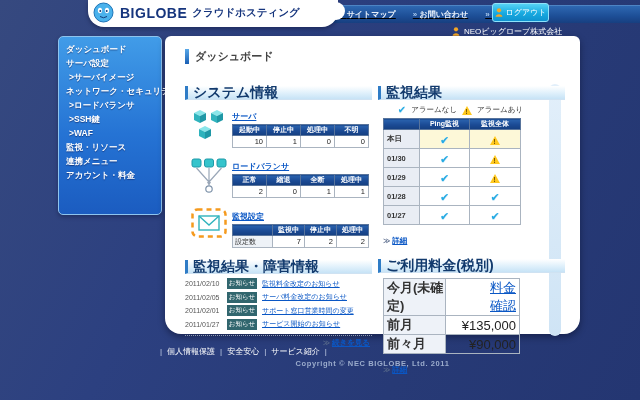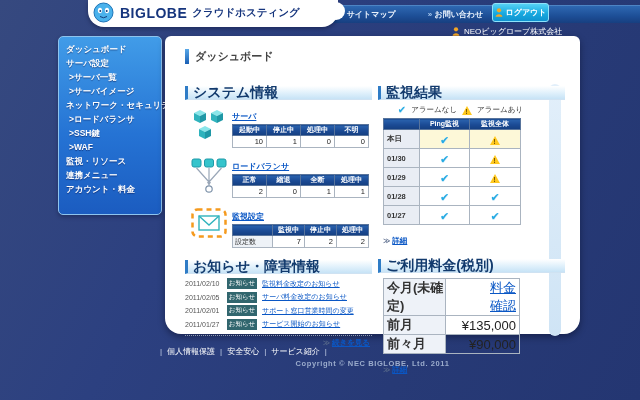--- a/index.html
+++ b/index.html
@@ -5,27 +5,27 @@
   * { margin:0; padding:0; box-sizing:border-box; }
   html,body { width:640px; height:400px; overflow:hidden; }
   body { font-family:"Liberation Sans","DejaVu Sans",sans-serif; }
   .stage { position:relative; width:640px; height:400px;
     background:linear-gradient(118deg,#36497f 0%,#2c4080 35%,#273a76 70%,#243672 100%); overflow:hidden; }
 
   
   .nav-bar { position:absolute; left:330px; top:5px; width:310px; height:18px;
     background:linear-gradient(180deg,#2e68b2 0%,#1d4e96 60%,#173f80 100%);
     border-top:1px solid #4d84c4; }
-  .nav-links { position:absolute; left:340px; top:5px; height:18px; display:flex; align-items:center; gap:32px; }
+  .nav-links { position:absolute; left:340px; top:5px; height:18px; display:flex; align-items:center; gap:17px;text-decoration:underline; }
   .nav-link { font-size:8px; font-weight:bold; color:#eaf2fc; text-decoration:none; cursor:pointer; white-space:nowrap; }
   .nav-link::before { content:"» "; color:#a9c9ee; }
   .logout-btn { position:absolute; left:492px; top:3px; width:57px; height:19px;
     background:linear-gradient(180deg,#55d2f5 0%,#17a9e0 55%,#0f93cf 100%);
     border:1px solid #8fe2fa; border-radius:3px; display:flex; align-items:center; justify-content:center; gap:3px;
-    color:#fff; font-size:8px; font-weight:bold; cursor:pointer; z-index:3; }
+    color:#fff; font-size:8px; font-weight:normal; cursor:pointer; z-index:3; }
   .company-line { position:absolute; left:452px; top:26px; display:flex; align-items:center; gap:4px;
     color:#fff; font-size:8px; }
   .logo-cloud { position:absolute; left:88px; top:0; width:250px; height:27px; background:#fff;
     border-radius:0 0 16px 16px; box-shadow:0 2px 4px rgba(0,0,30,.35);
     display:flex; align-items:center; padding:0 10px 2px 4px; gap:5px; z-index:2; }
   .logo-cloud::after { content:""; position:absolute; right:-7px; top:2px; width:18px; height:18px;
     background:#fff; border-radius:50%; }
   .logo-text { font-size:14px; font-weight:bold; color:#16357d; letter-spacing:.5px; }
   .logo-suffix { font-size:10.5px; font-weight:bold; color:#16357d; position:relative; z-index:2; }
 
@@ -143,21 +143,20 @@
       <circle cx="14.7" cy="9" r="1" fill="#133d7a"></circle>
       <path d="M8,14.5 Q11.5,17 15,14.5" stroke="#133d7a" stroke-width="1" fill="none"></path>
     </svg>
     <span class="logo-text">BIGLOBE</span>
     <span class="logo-suffix">クラウドホスティング</span>
   </div>
 
   <div class="sidebar">
     <div class="side-item">ダッシュボード</div>
     <div class="side-item">サーバ設定</div>
-    <div class="side-item child">&gt;サーバ一覧</div>
     <div class="side-item child">&gt;サーバイメージ</div>
     <div class="side-item">ネットワーク・セキュリティ</div>
     <div class="side-item child">&gt;ロードバランサ</div>
     <div class="side-item child">&gt;SSH鍵</div>
     <div class="side-item child">&gt;WAF</div>
     <div class="side-item">監視・リソース</div>
     <div class="side-item">連携メニュー</div>
     <div class="side-item">アカウント・料金</div>
   </div>
 
@@ -285,21 +284,21 @@
               <td>7</td>
               <td>2</td>
               <td>2</td>
             </tr>
           </tbody>
             </table>
         </div>
       </div>
 
       <div class="news-sec">
-        <div class="sec-head">お知らせ・障害情報</div>
+        <div class="sec-head">監視結果・障害情報</div>
         <div class="news-rows">
           <div class="news-row">
             <span class="news-date">2011/02/10</span>
             <span class="news-badge">お知らせ</span>
             <a class="news-link">監視料金改定のお知らせ</a>
           </div>
           <div class="news-row">
             <span class="news-date">2011/02/05</span>
             <span class="news-badge">お知らせ</span>
             <a class="news-link">サーバ料金改定のお知らせ</a>

